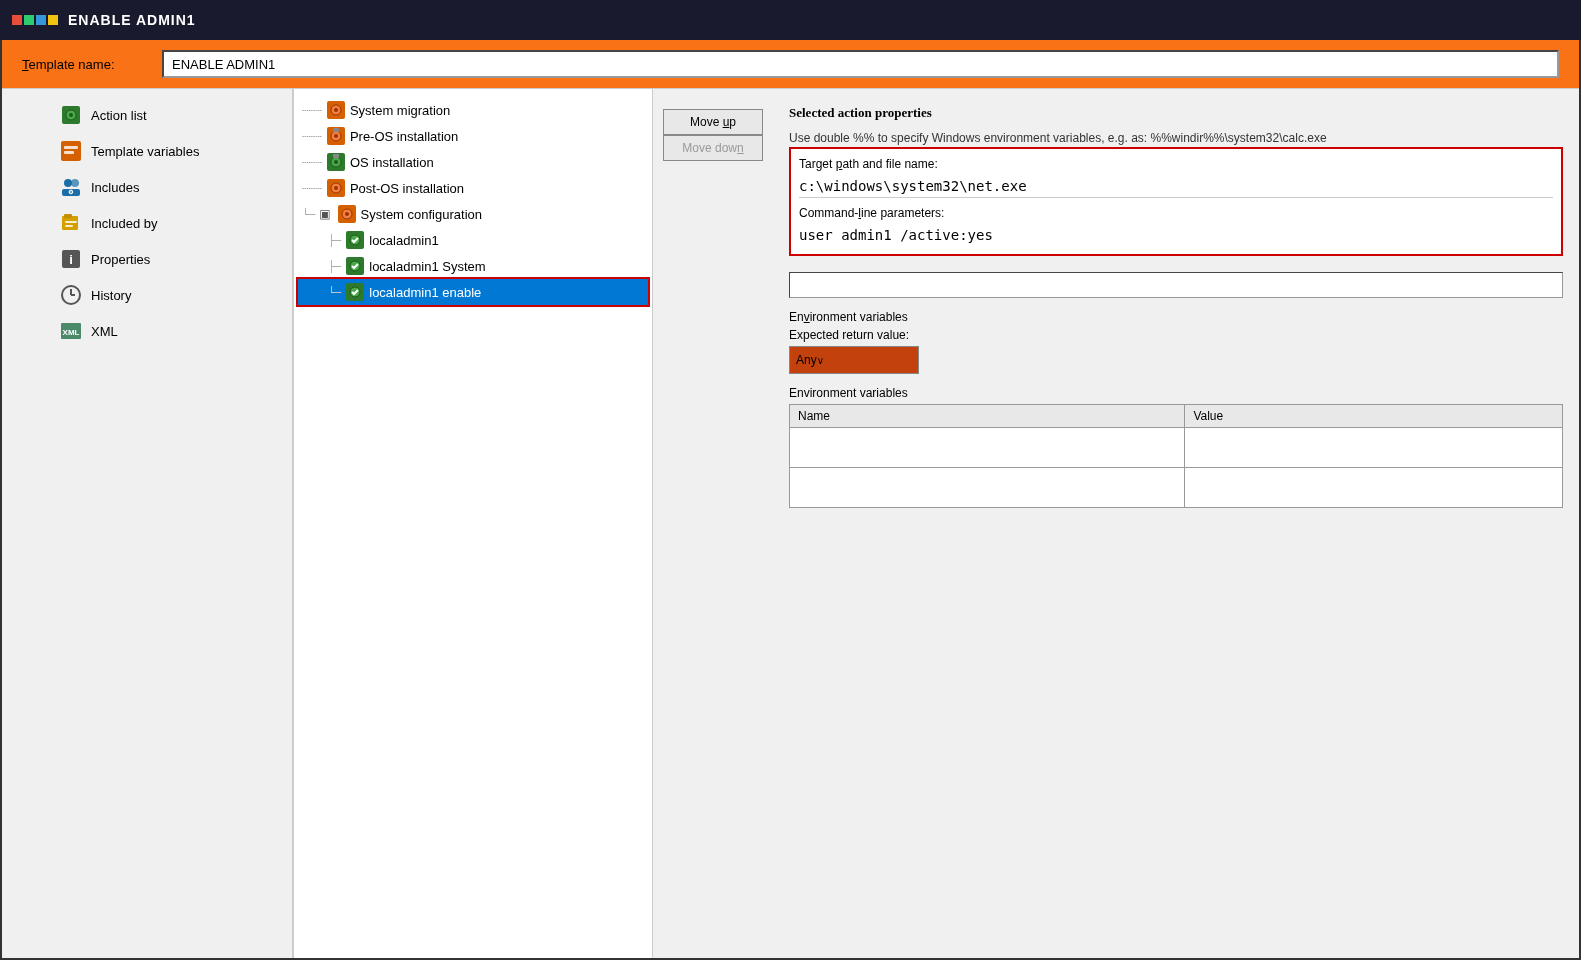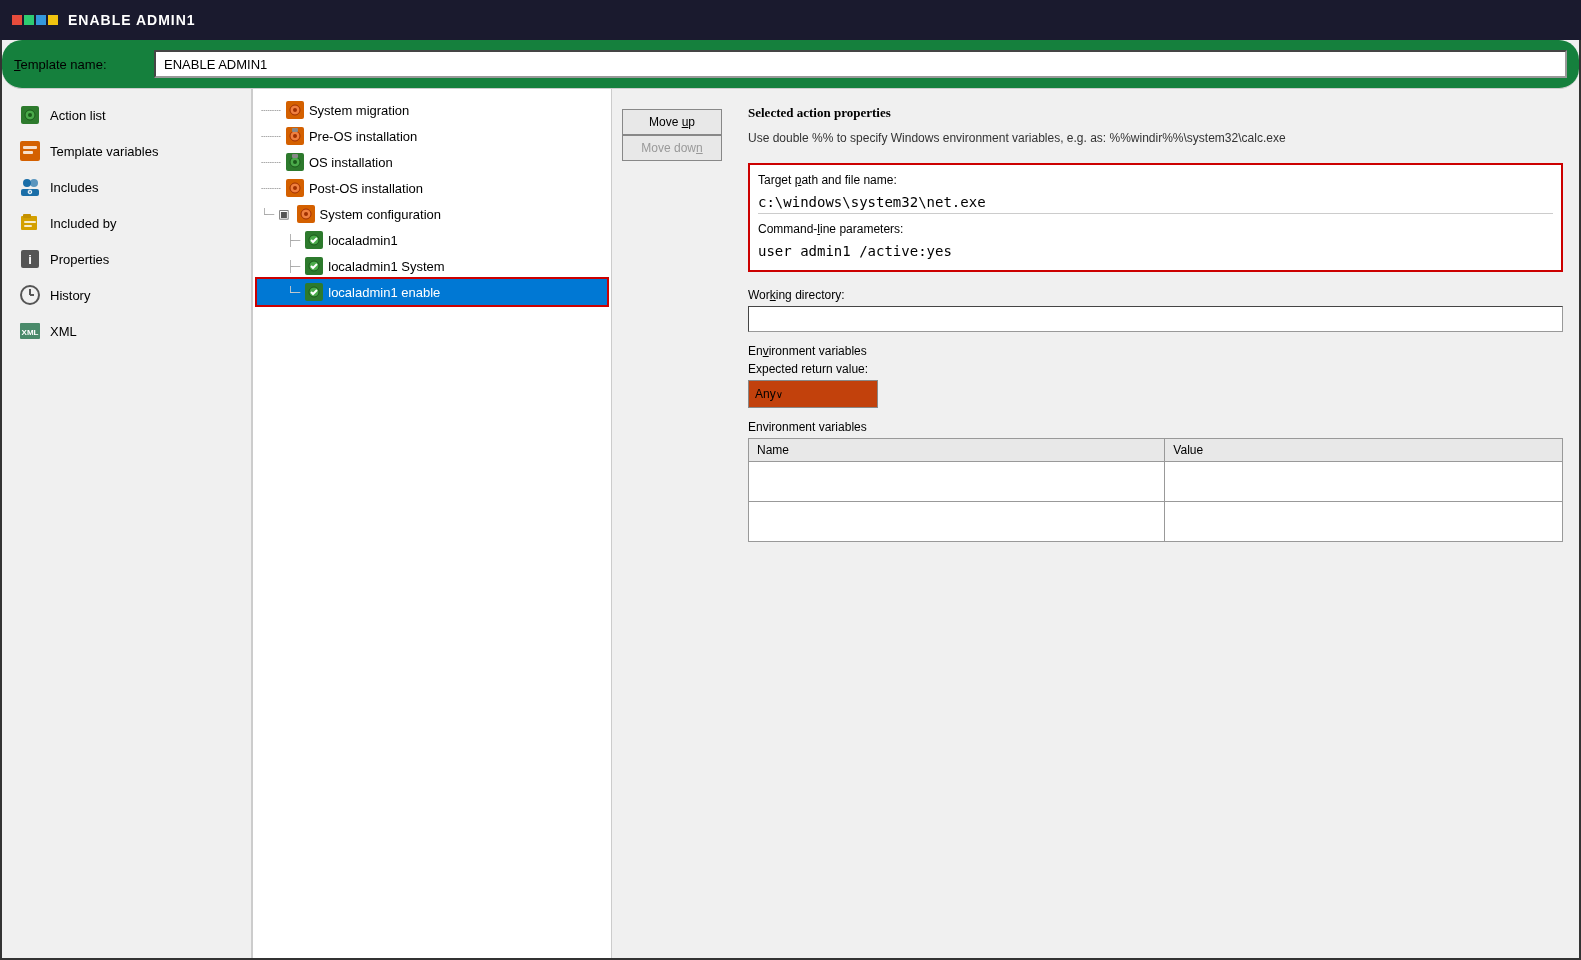--- a/index.html
+++ b/index.html
@@ -48,45 +48,45 @@
       height: calc(960px - 40px);
       background: #f0f0f0;
       border: 2px solid #333;
       border-top: none;
     }
 
     
     .template-name-row {
       display: flex;
       align-items: center;
-      padding: 10px 12px;
+      padding: 10px 20px;
       gap: 20px;
-      background: #15803d;
+      background: #f97316;
       border-bottom: 1px solid #ccc;
-      border-radius: 20px;
     }
     .template-name-label {
       font-size: 13px;
       min-width: 120px;
     }
     .template-name-label u { text-decoration: underline; }
     .template-name-input {
       flex: 1;
       border: 2px inset #999;
       background: white;
       padding: 4px 8px;
       font-size: 13px;
       height: 28px;
     }
 
     
     .content-area {
       display: flex;
       flex: 1;
       overflow: hidden;
+      padding-left: 41px;
     }
 
     
     .left-sidebar {
       width: 250px;
       background: #f0f0f0;
       border-right: 1px solid #ccc;
       padding: 8px 0;
       display: flex;
       flex-direction: column;
@@ -185,21 +185,20 @@
     }
     .properties-title {
       font-size: 13px;
       font-weight: bold;
       margin-bottom: 8px;
       font-family: Liberation Serif, serif;
     }
     .properties-desc {
       font-size: 12px;
       color: #333;
-      margin-bottom: 16px;
       line-height: 1.5;
     }
 
     .properties-section {
       border: 2px solid #cc0000;
       background: white;
       padding: 8px;
       margin-bottom: 16px;
     }
     .prop-label {
@@ -517,23 +516,20 @@
           Target <u>p</u>ath and file name:
         </div>
         <div class="prop-value">c:\windows\system32\net.exe</div>
         <div class="prop-label">
           Command-<u>l</u>ine parameters:
         </div>
         <div class="prop-value" style="border-bottom:none;">user admin1 /active:yes</div>
       </div>
 
       <div class="working-dir-section">
-        <div class="section-label">
-          Wor<u>k</u>ing directory:
-        </div>
         <input type="text" class="text-input-field" style="">
       </div>
 
       <div class="return-value-section">
         <div class="section-label">
           En<u>v</u>ironment variables
         </div>
         <div style="margin-bottom:8px;">
           <div class="section-label">Expected return value:</div>
           <div class="select-field">

